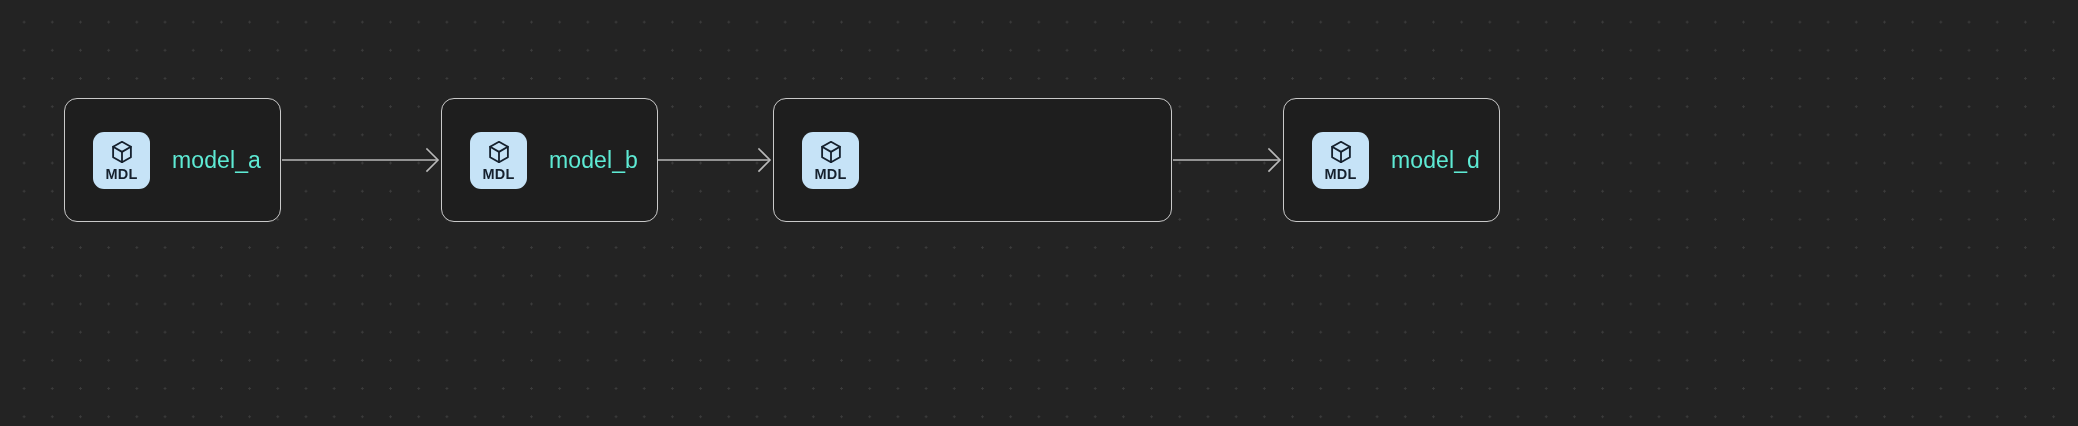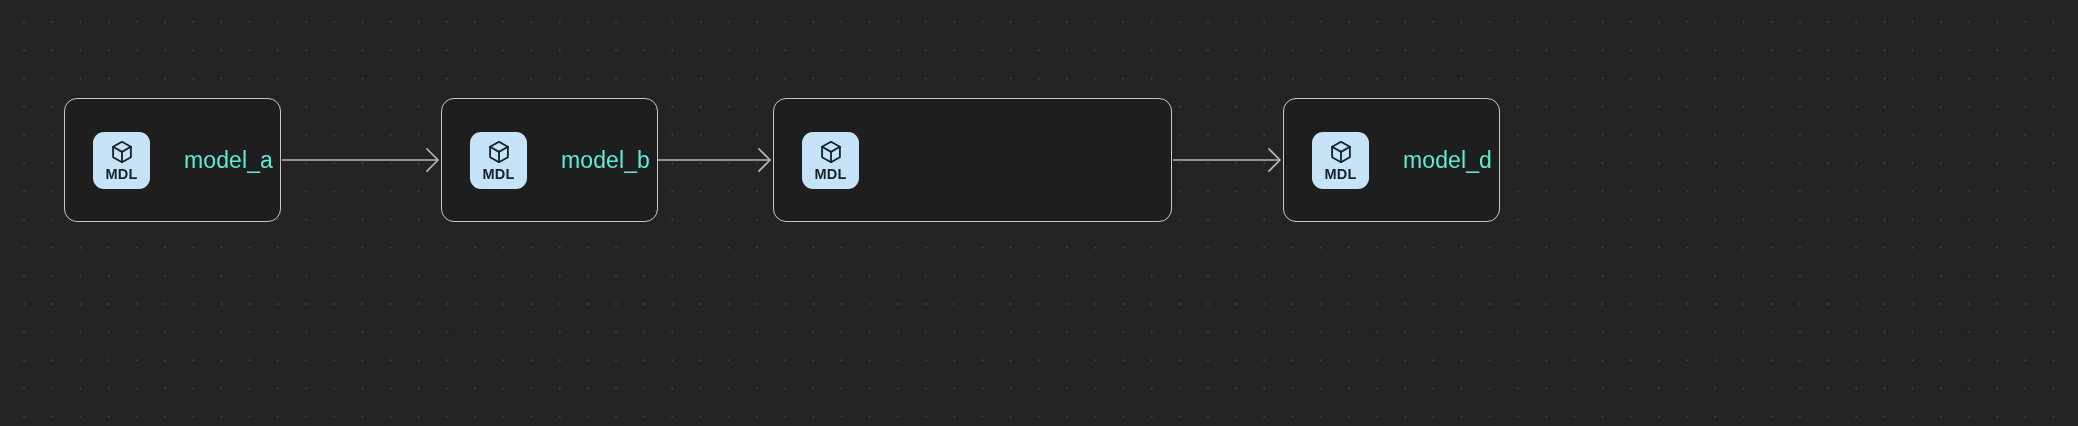--- a/index.html
+++ b/index.html
@@ -48,21 +48,21 @@
   
   .node {
     position: absolute;
     box-sizing: border-box;
     display: flex;
     align-items: center;
     background: #1e1e1e;
     border: 1.5px solid #c9c9c9;
     border-radius: 13px;
     padding: 0 34px 0 28px;
-    gap: 34px;
+    gap: 22px;
   }
 
   .node-badge {
     flex: 0 0 auto;
     width: 57px;
     height: 57px;
     border-radius: 11px;
     background: #c6e3f7;
     display: flex;
     flex-direction: column;

